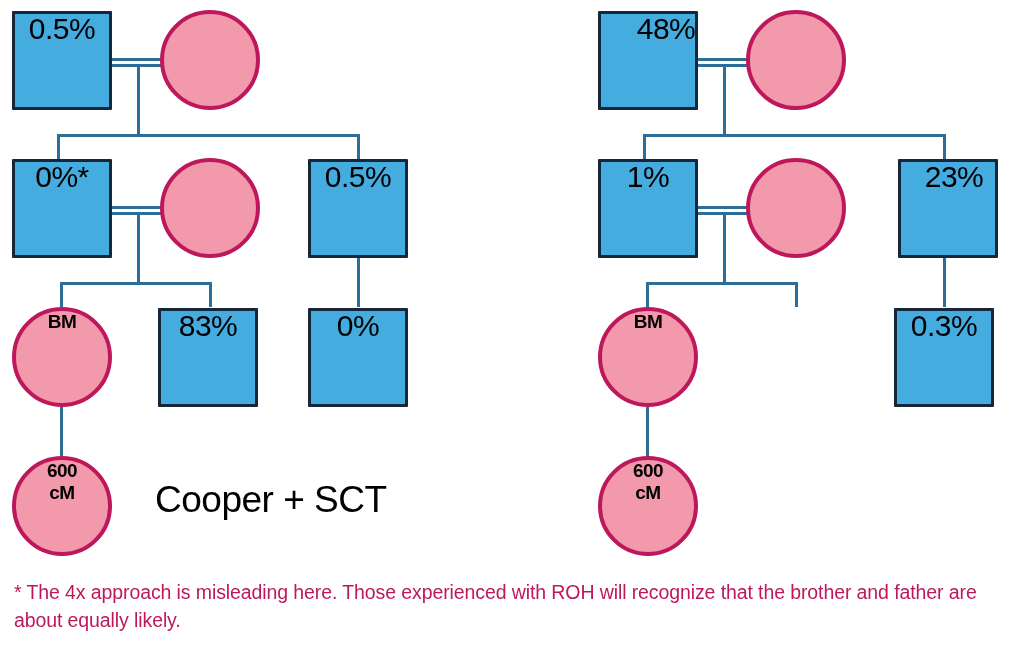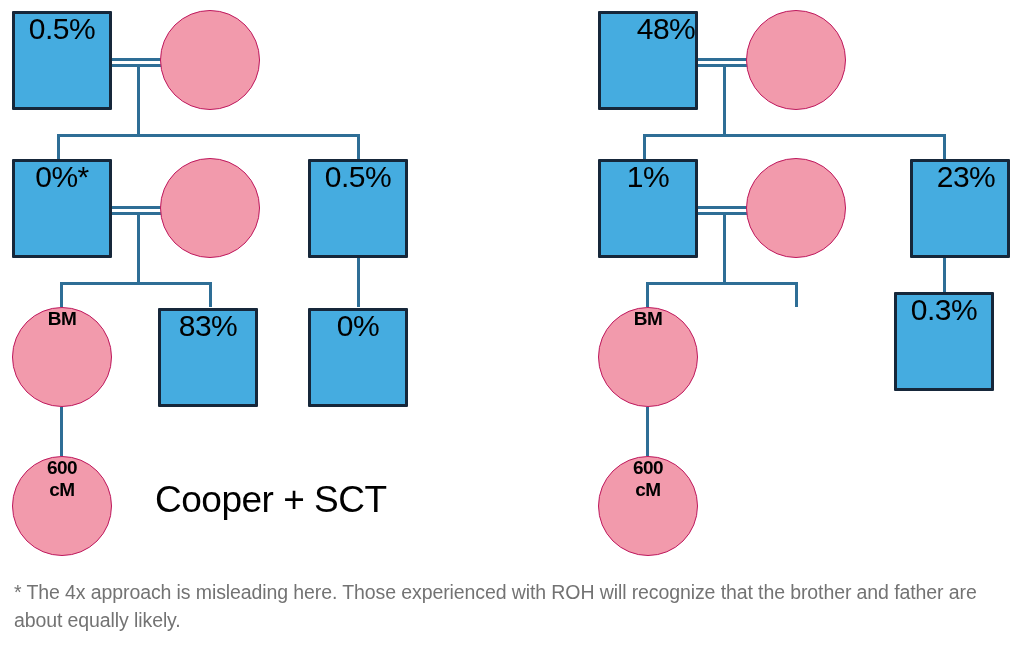--- a/index.html
+++ b/index.html
@@ -40,21 +40,21 @@
     width: 100px;
     height: 99px;
     background: #45ACE0;
     border: 3px solid #16273a;
     border-radius: 1px;
   }
   .node.circle {
     width: 100px;
     height: 100px;
     background: #F29AAC;
-    border: 1px solid #be185d;
+    border: 4px solid #be185d;
     border-radius: 50%;
   }
   .node-label {
     font-size: 30px;
     font-weight: 400;
     letter-spacing: -0.5px;
     line-height: 1;
     text-align: center;
     white-space: pre-line;
   }
@@ -80,21 +80,21 @@
     letter-spacing: -0.5px;
   }
   
   #footnote {
     position: absolute;
     left: 14px;
     top: 578px;
     width: 990px;
     font-size: 19.5px;
     line-height: 1.45;
-    color: #737373;
+    color: #be185d;
     letter-spacing: -0.1px;
   }
 </style>
 </head>
 <body>
 
 <div id="stage">
 
   <div class="ped-group" id="group-left" style="left:12px;">
 
@@ -179,28 +179,28 @@
     <div class="node circle" style="left:148px; top:10px;">
       <span class="node-label"></span>
     </div>
 
     <div class="node square" style="left:0px; top:159px;">
       <span class="node-label">1%</span>
     </div>
     <div class="node circle" style="left:148px; top:158px;">
       <span class="node-label"></span>
     </div>
-    <div class="node square" style="left:312px; top:159px;padding-left:12px;">
+    <div class="node square" style="left:300px; top:159px;padding-left:12px;">
       <span class="node-label">23%</span>
     </div>
 
     <div class="node circle" style="left:0px; top:307px;">
       <span class="node-label small">BM</span>
     </div>
-    <div class="node square" style="left:296px; top:292px;">
+    <div class="node square" style="left:296px; top:308px;">
       <span class="node-label">0.3%</span>
     </div>
 
     <div class="node circle" style="left:0px; top:456px;">
       <span class="node-label small">600
 cM</span>
     </div>
 
   </div>
 

